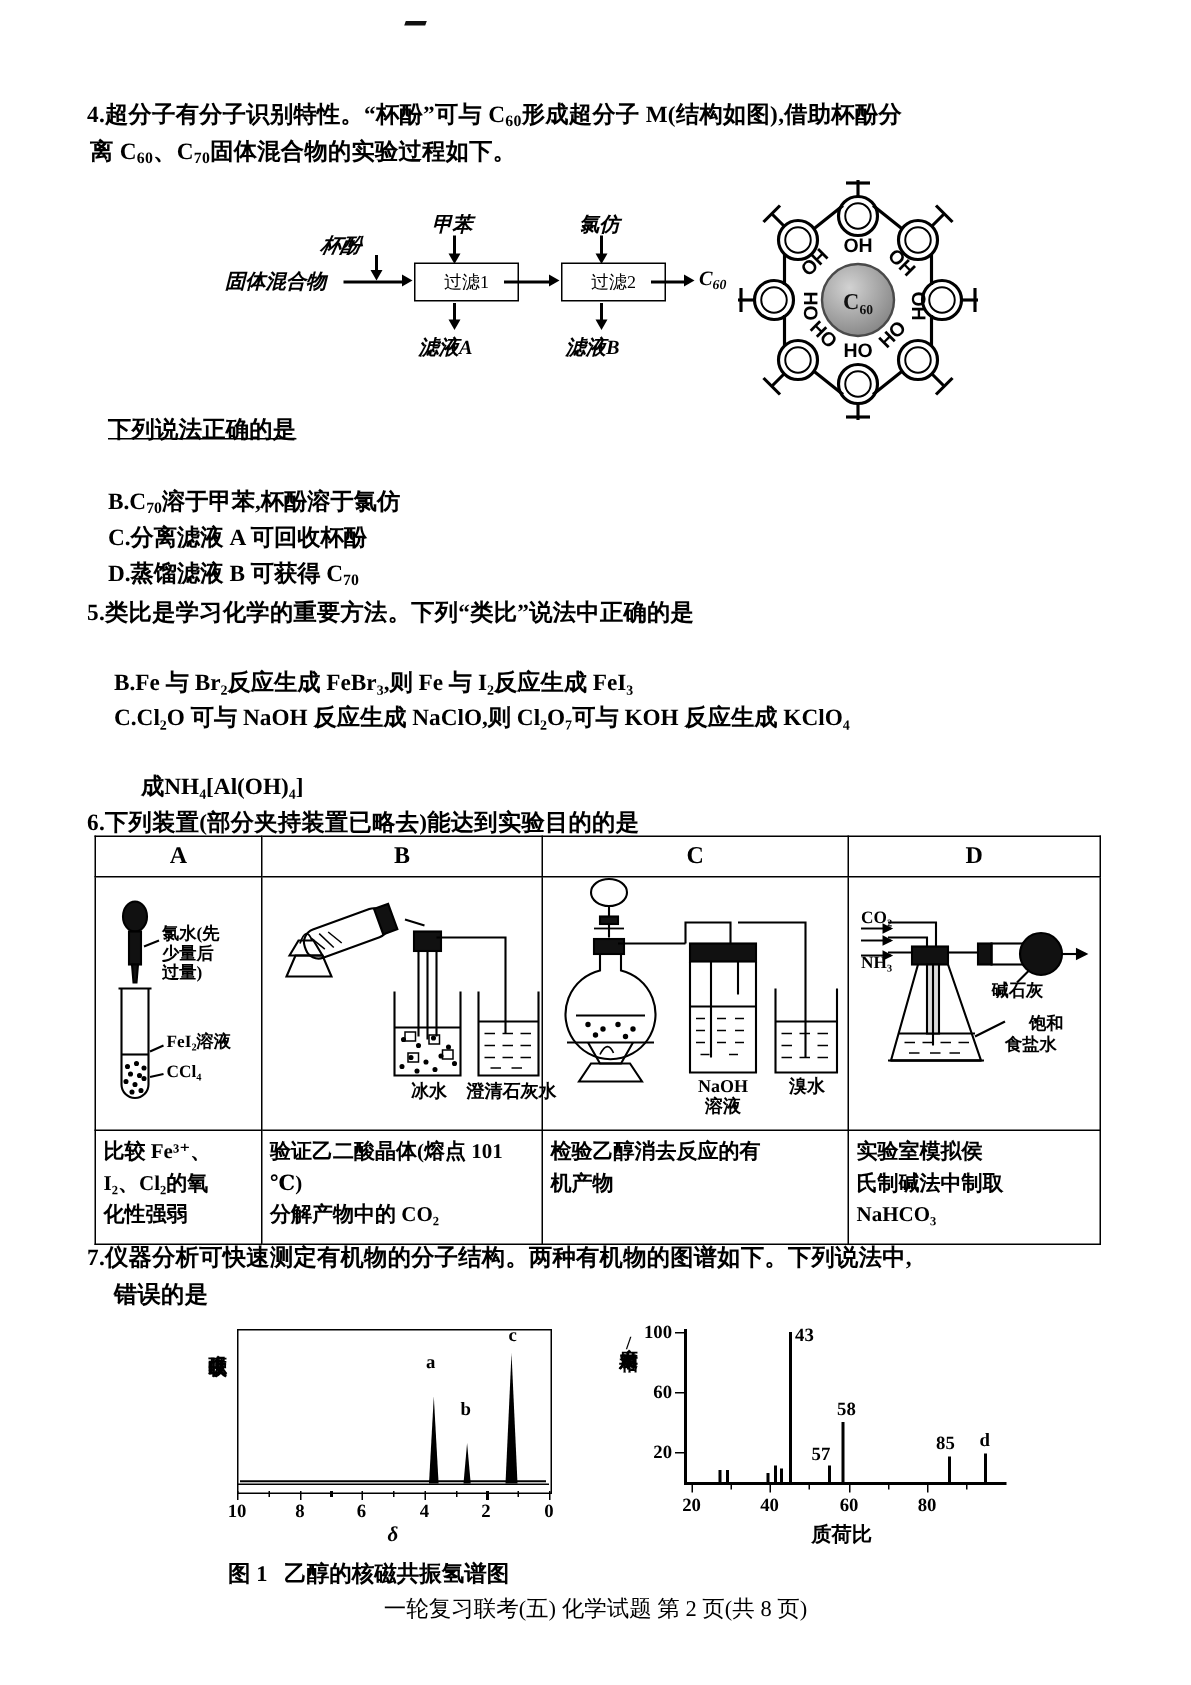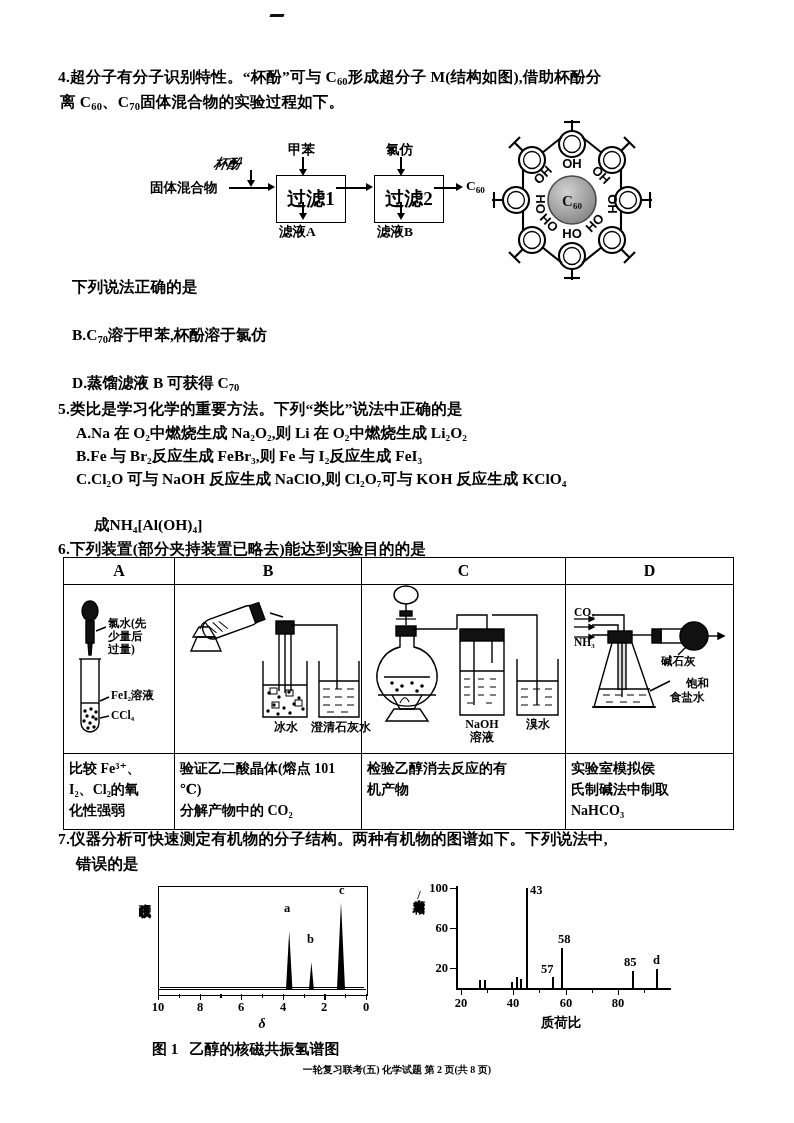--- a/index.html
+++ b/index.html
@@ -12,22 +12,22 @@
   .topmark{position:absolute;left:270px;top:14px;width:14px;height:3px;background:#111;transform:skewX(-20deg);}
 
   
   .q{position:absolute;font-size:15.5px;line-height:25px;font-weight:600;letter-spacing:.2px;}
   .opt{position:absolute;font-size:15.5px;line-height:24.5px;font-weight:600;}
   sub{font-size:.68em;vertical-align:-.28em;font-weight:600;}
 
   
   .flow{position:absolute;left:150px;top:140px;width:330px;height:115px;}
   .fbox{position:absolute;border:1.6px solid #000;background:#fff;
-        font-size:19px;font-weight:700;text-align:center;line-height:22px;padding:12px 5px;}
-  .flbl{position:absolute;font-size:13.5px;font-weight:700;white-space:nowrap;}
+        font-size:12px;font-weight:400;text-align:center;line-height:22px;padding:1px 5px;}
+  .flbl{position:absolute;font-size:13.5px;font-weight:700;white-space:nowrap;font-style:italic;}
   .ln{position:absolute;background:#000;}
   .hln{height:1.6px;}
   .vln{width:1.6px;}
   .arrowR{position:absolute;width:0;height:0;border-left:7px solid #000;
           border-top:4.5px solid transparent;border-bottom:4.5px solid transparent;}
   .arrowD{position:absolute;width:0;height:0;border-top:7px solid #000;
           border-left:4.5px solid transparent;border-right:4.5px solid transparent;}
 
   
   .calix{position:absolute;left:482px;top:108px;width:180px;height:185px;}
@@ -47,21 +47,21 @@
   .axis{position:absolute;background:#000;}
   .tick{position:absolute;background:#000;width:1.2px;}
   .ticklbl{position:absolute;font-size:12.5px;font-weight:700;text-align:center;}
   .peak{position:absolute;background:#000;}
   .peaklbl{position:absolute;font-size:12.5px;font-weight:700;}
   .ylabel{position:absolute;font-size:12.5px;font-weight:700;writing-mode:vertical-rl;
           text-orientation:upright;letter-spacing:-1px;}
   .figcap{position:absolute;font-size:15px;font-weight:700;white-space:nowrap;}
 
   .footer{position:absolute;left:0;right:0;top:1063px;text-align:center;
-          font-size:10px;font-weight:700;}
+          font-size:15px;font-weight:400;}
   svg{display:block;overflow:visible;}
 </style>
 </head>
 <body>
 
 <div class="page">
 
   <div class="topmark"></div>
 
   <div class="q" style="left:58px;top:64px;width:690px;">
@@ -187,30 +187,32 @@
         <text x="126" y="96" text-anchor="middle" transform="rotate(90 126 96)">OH</text>
         <text x="116" y="118" text-anchor="middle" transform="rotate(-45 116 118)">HO</text>
         <text x="90" y="130" text-anchor="middle">HO</text>
         <text x="64" y="118" text-anchor="middle" transform="rotate(45 64 118)">HO</text>
         <text x="54" y="96" text-anchor="middle" transform="rotate(90 54 96)">HO</text>
         <text x="64" y="70" text-anchor="middle" transform="rotate(-45 64 70)">OH</text>
       </g>
     </svg>
   </div>
 
-  <div class="q" style="left:72px;top:274px;">下列说法正确的是</div>
+  <div class="q" style="left:72px;top:274px;text-decoration:underline;">下列说法正确的是</div>
   <div class="opt" style="left:72px;top:323px;">
     <span>B.C</span><sub>70</sub><span>溶于甲苯,杯酚溶于氯仿</span>
   </div>
+  <div class="opt" style="left:72px;top:347px;">
+    <span>C.分离滤液 A 可回收杯酚</span>
+  </div>
   <div class="opt" style="left:72px;top:371px;">
     <span>D.蒸馏滤液 B 可获得 C</span><sub>70</sub>
   </div>
 
   <div class="q" style="left:58px;top:396px;">5.类比是学习化学的重要方法。下列“类比”说法中正确的是</div>
-  <div class="opt" style="left:76px;top:421px;">A.Na 在 O₂中燃烧生成 Na₂O₂,则 Li 在 O₂中燃烧生成 Li₂O₂</div>
   <div class="opt" style="left:76px;top:444px;">B.Fe 与 Br₂反应生成 FeBr₃,则 Fe 与 I₂反应生成 FeI₃</div>
   <div class="opt" style="left:76px;top:467px;">C.Cl₂O 可与 NaOH 反应生成 NaClO,则 Cl₂O₇可与 KOH 反应生成 KClO₄</div>
   <div class="opt" style="left:94px;top:513px;">成NH₄[Al(OH)₄]</div>
 
   <div class="q" style="left:58px;top:536px;">6.下列装置(部分夹持装置已略去)能达到实验目的的是</div>
 
   <table class="tbl">
     <tbody>
         <tr>
       <th class="hdr" style="width:112px;">A</th>

